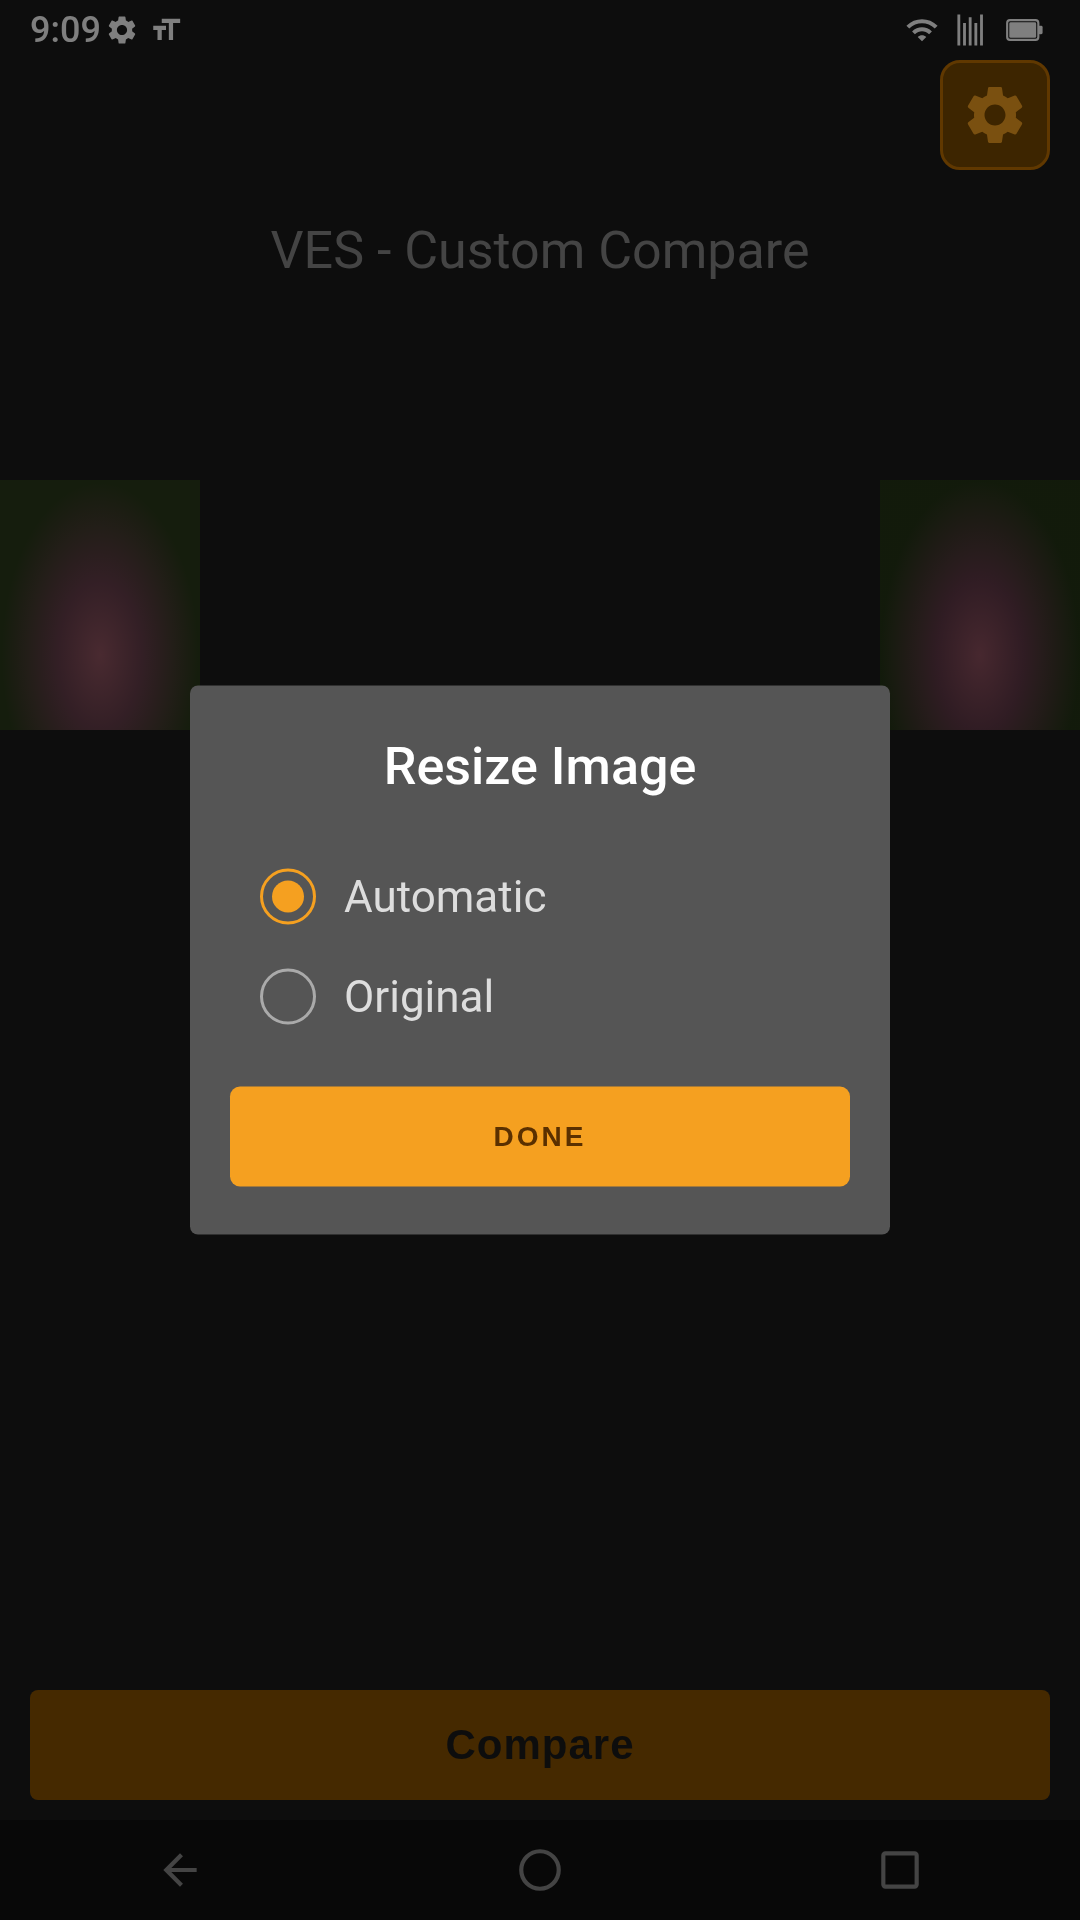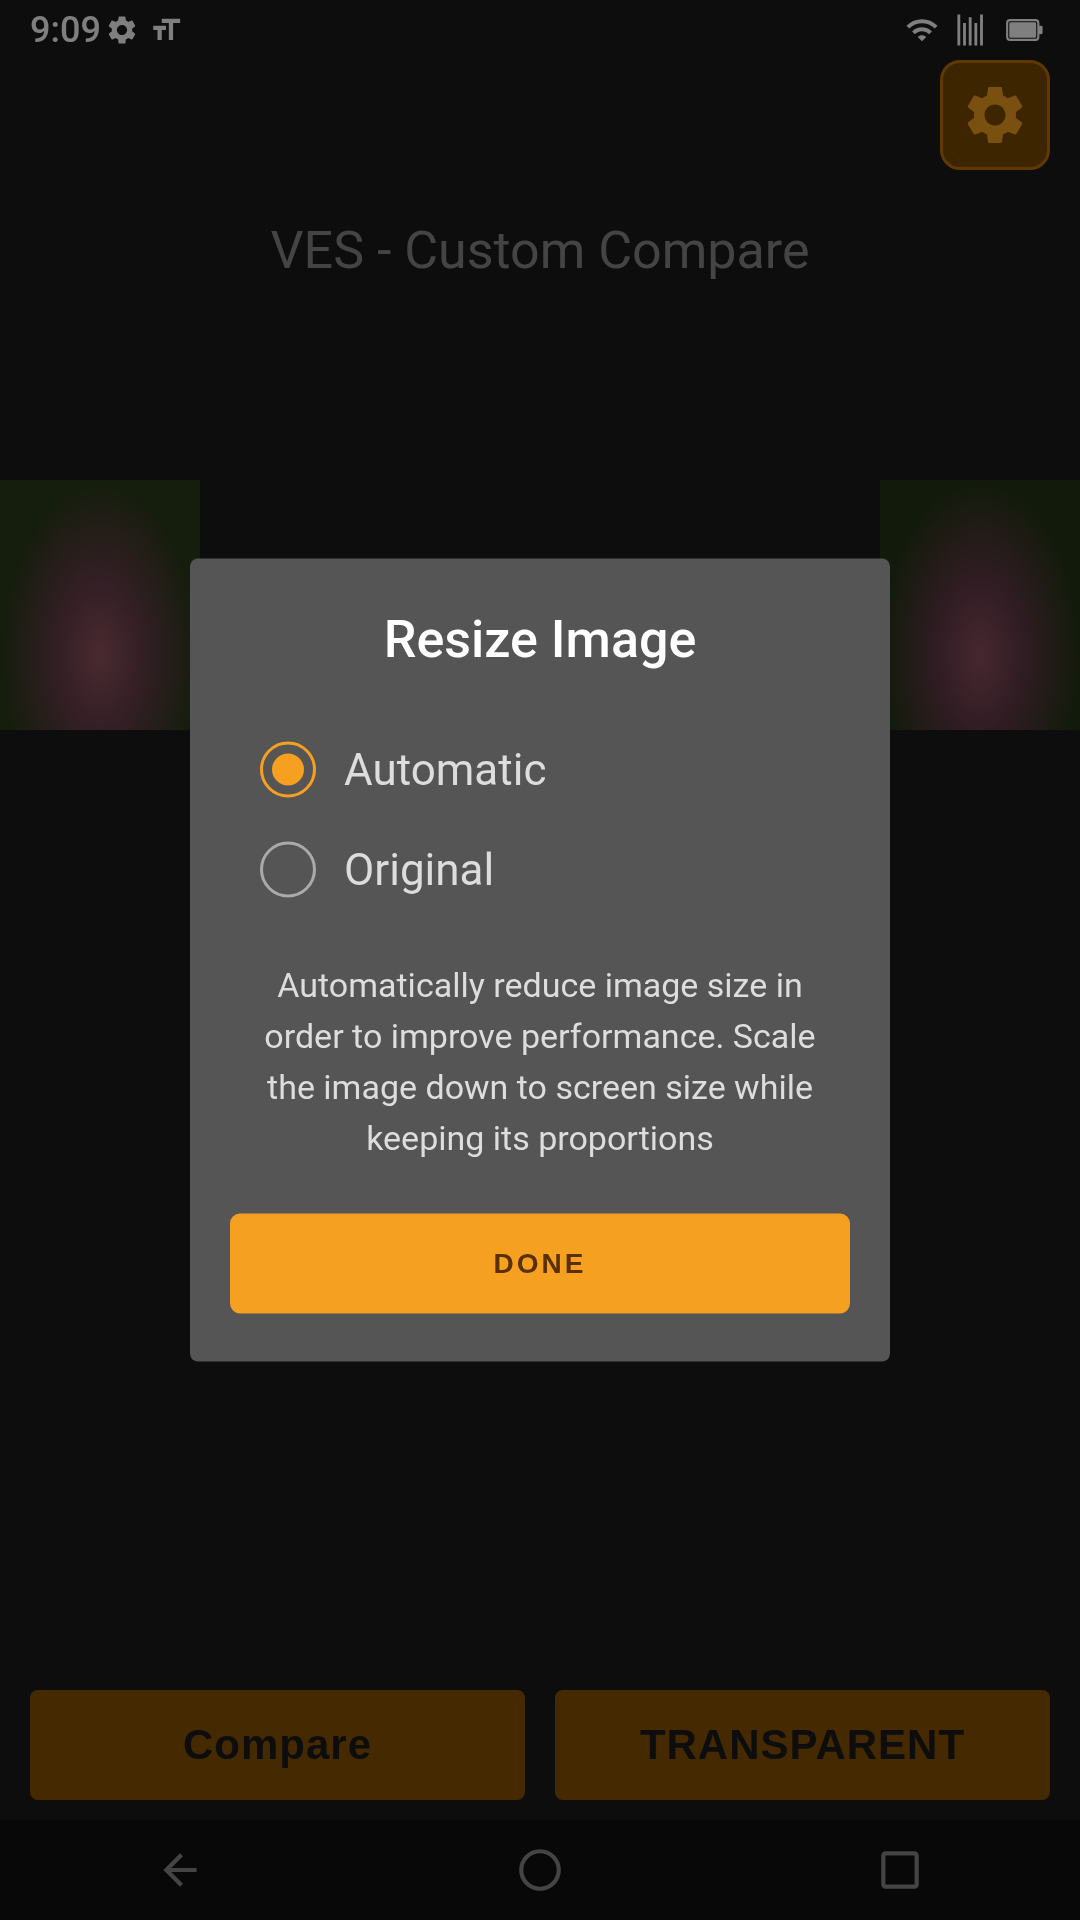--- a/index.html
+++ b/index.html
@@ -309,21 +309,20 @@
 
 <div class="bg-left-img">
   <div class="flower-bg"></div>
 </div>
 <div class="bg-right-img">
   <div class="flower-bg"></div>
 </div>
 
 <div class="bottom-buttons">
   <button class="bottom-btn">Compare</button>
-  <button class="bottom-btn">TRANSPARENT</button>
 </div>
 
 <div class="nav-bar">
   <button class="nav-btn">
     <svg width="50" height="50" viewBox="0 0 24 24" fill="#888888">
       <path d="M20 11H7.83l5.59-5.59L12 4l-8 8 8 8 1.41-1.41L7.83 13H20v-2z"></path>
     </svg>
   </button>
   <button class="nav-btn">
     <svg width="50" height="50" viewBox="0 0 24 24" fill="none" stroke="#888888" stroke-width="2">
@@ -351,16 +350,15 @@
       <span class="radio-label">Automatic</span>
     </div>
 
     <div class="radio-item">
       <div class="radio-circle"></div>
       <span class="radio-label">Original</span>
     </div>
 
   </div>
 
-  <div class="dialog-description">Automatically reduce image size in order to improve performance. Scale the image down to screen size while keeping its proportions</div>
 
   <button class="done-btn">DONE</button>
 </div>
 
 </body></html>

